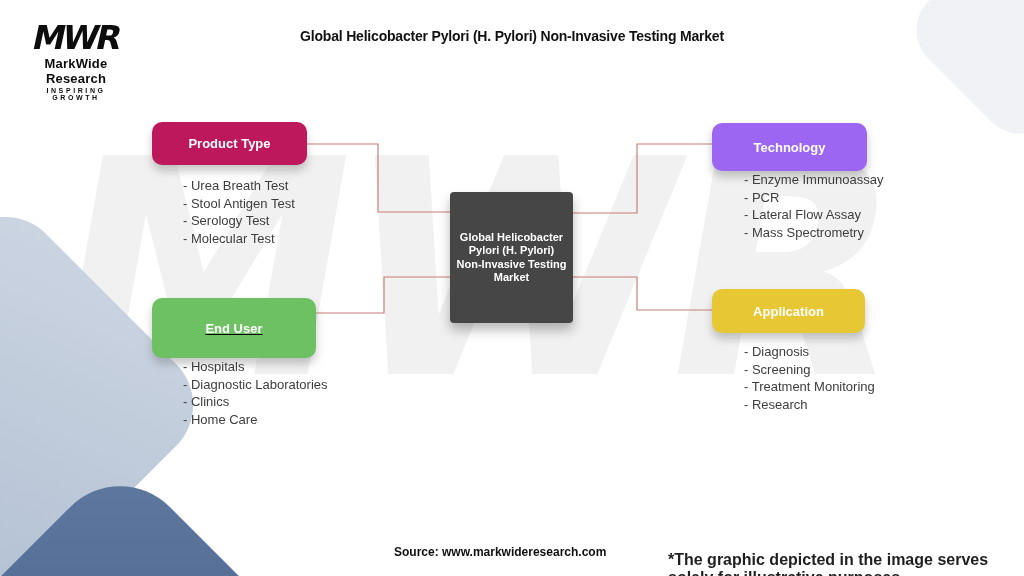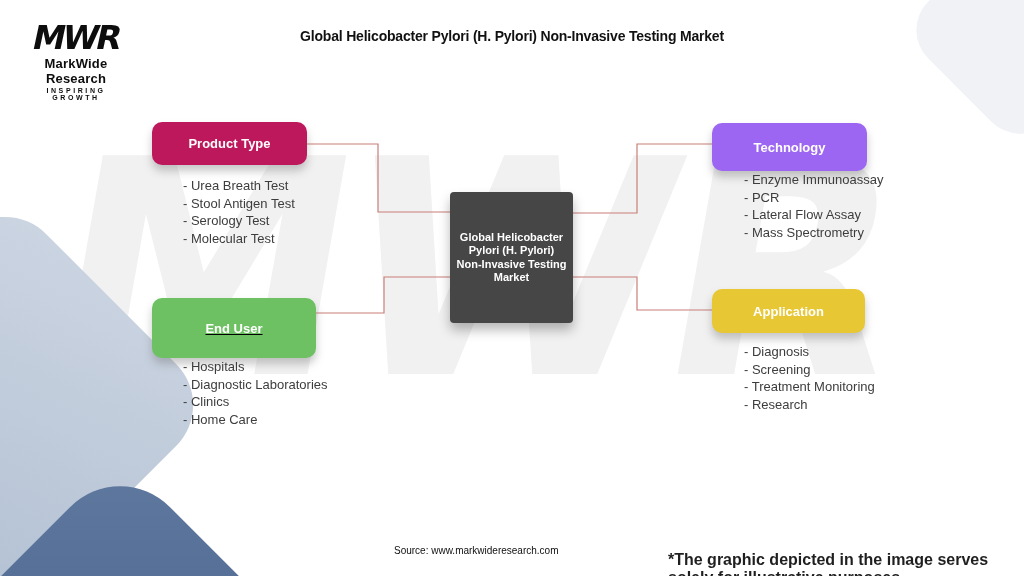--- a/index.html
+++ b/index.html
@@ -81,21 +81,21 @@
   .branch-list { position:absolute; list-style:none; z-index:2; }
   .branch-list li { font-size:13px; line-height:17.5px; color:#3d3d3d; }
   .list-product { left:183px; top:177px; }
   .list-tech    { left:744px; top:171px; }
   .list-enduser { left:183px; top:358px; }
   .list-app     { left:744px; top:343px; }
 
   
   .source-line {
     position:absolute; left:394px; top:545px;
-    font-size:10px; font-weight:normal; color:#0f0f0f; z-index:2;
+    font-size:12px; font-weight:bold; color:#0f0f0f; z-index:2;
   }
   .disclaimer {
     position:absolute; left:668px; top:551px;
     font-size:16px; font-weight:bold; color:#1f1f1f; z-index:2;
   }
 </style>
 </head>
 <body>
 
 <div class="stage">

